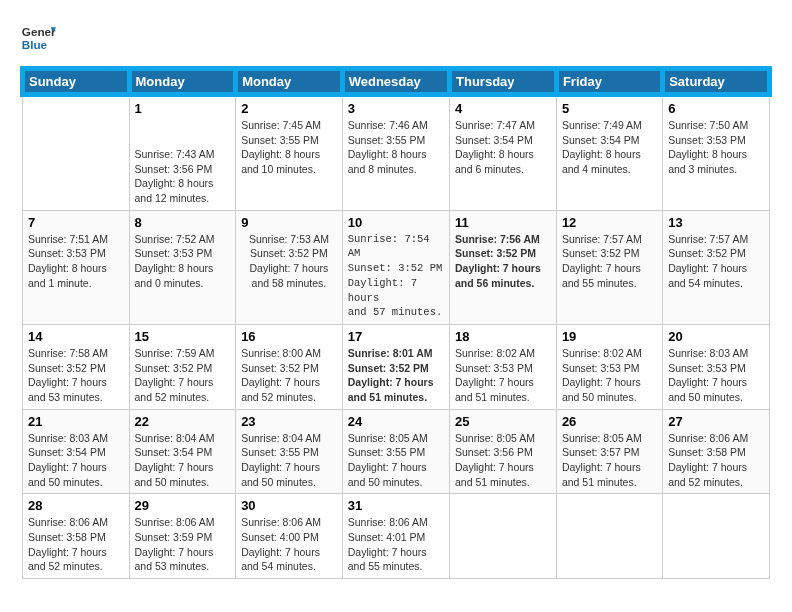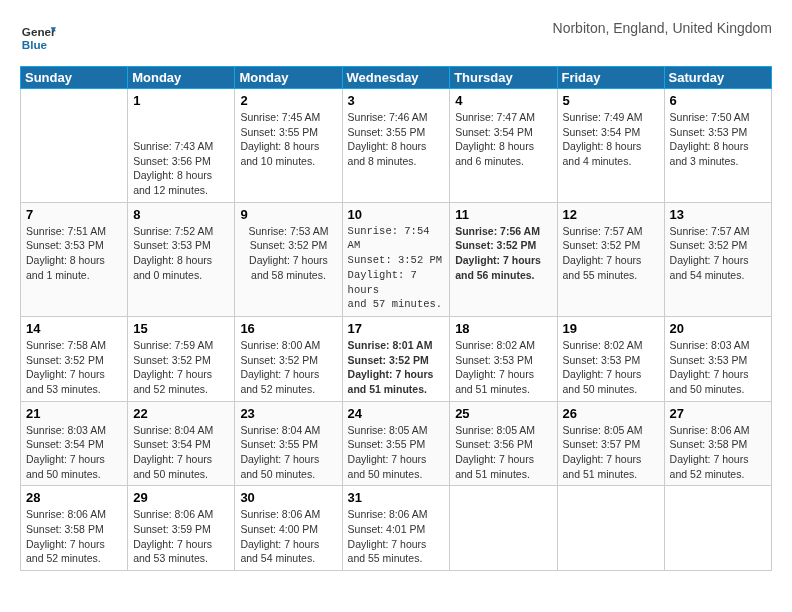--- a/index.html
+++ b/index.html
@@ -41,21 +41,21 @@
       width: 100%;
       border-collapse: collapse;
       border: 1px solid #ccc;
     }
     .calendar th {
       background: #1a6fa8;
       color: #fff;
       padding: 3px 4px;
       text-align: left;
       font-size: 13px;
-      border: 1px solid #0ea5e9;
+      border: 5px solid #0ea5e9;
     }
     .calendar td {
       border: 1px solid #ccc;
       vertical-align: top;
       padding: 4px 5px;
       width: 108px;
       min-height: 80px;
     }
     .day-num {
       font-weight: bold;
@@ -79,21 +79,20 @@
 
 <div class="header">
   <div class="logo">
     <svg class="logo-icon" viewBox="0 0 40 40">
       <text x="2" y="18" font-size="13" font-weight="bold" fill="#333">General</text>
       <text x="2" y="32" font-size="13" font-weight="bold" fill="#1a6fa8">Blue</text>
       <polygon points="34,8 40,8 37,14" fill="#1a6fa8"></polygon>
     </svg>
   </div>
   <div class="title-block">
-    <div class="subtitle">Norbiton, England, United Kingdom</div>
   </div>
 </div>
 
 <table class="calendar">
   <thead>
     <tr>
     <th>Sunday</th>
         <th>Monday</th>
         <th>Monday</th>
         <th>Wednesday</th>

